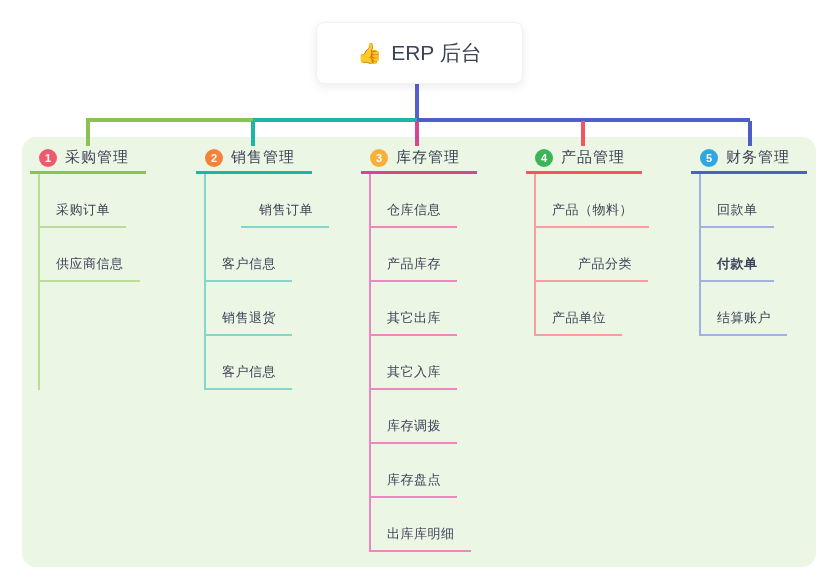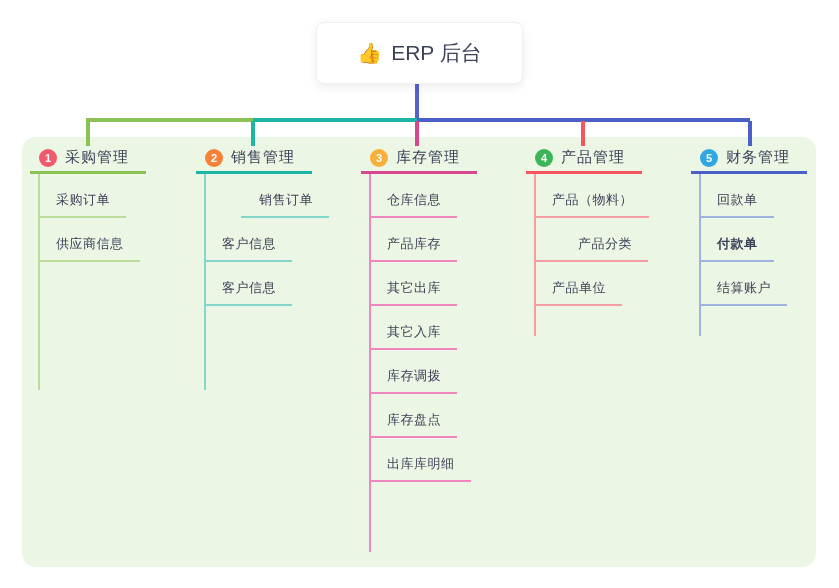--- a/index.html
+++ b/index.html
@@ -85,21 +85,21 @@
   .children {
     position: relative;
     margin-left: 8px;
   }
   .vline {
     position: absolute;
     left: 0; top: 0;
     width: 2px;
   }
   .child-row {
-    height: 44px;
+    height: 54px;
     display: flex; align-items: flex-end;
   }
   .child-node {
     display: inline-block;
     padding: 0 16px 7px 18px;
     border-bottom: 2px solid;
     font-size: 13px;
     color: #3c4257;
     letter-spacing: 0.5px;
     white-space: nowrap;
@@ -151,20 +151,23 @@
     </div>
     <div class="children">
       <div class="vline" style="height: 216px; background: rgb(132, 213, 203);"></div>
       <div class="child-row">
           <span class="child-node" style="border-bottom-color: rgb(132, 213, 203); margin-left: 37px;">销售订单</span>
         </div>
       <div class="child-row">
           <span class="child-node" style="border-bottom-color: rgb(132, 213, 203);">客户信息</span>
         </div>
       <div class="child-row">
+          <span class="child-node" style="border-bottom-color: rgb(132, 213, 203);">销售退货</span>
+        </div>
+      <div class="child-row">
           <span class="child-node" style="border-bottom-color: rgb(132, 213, 203);">客户信息</span>
         </div>
     </div>
   </div>
 
   <div class="branch branch-3">
     <div class="branch-header" style="border-bottom-color: rgb(214, 71, 143);">
       <span class="badge" style="background: rgb(249, 176, 58);">3</span>
       <span class="branch-title">库存管理</span>
     </div>

